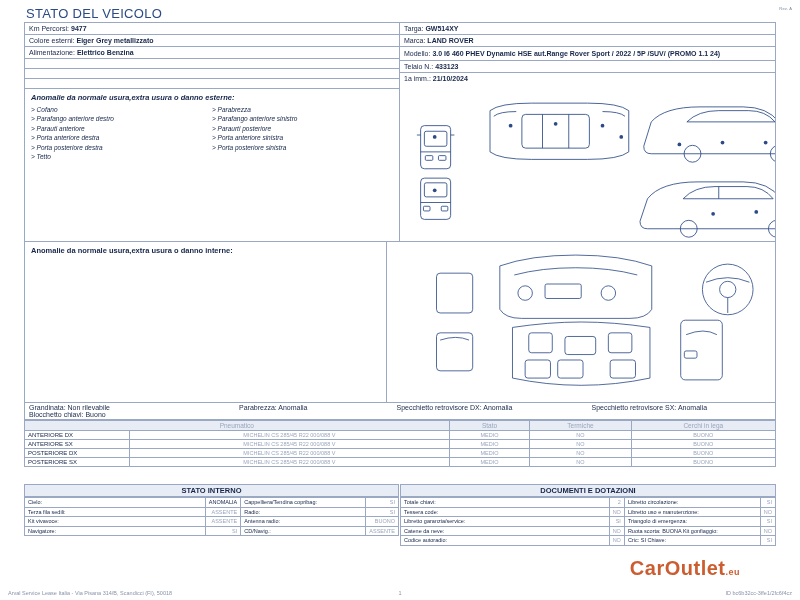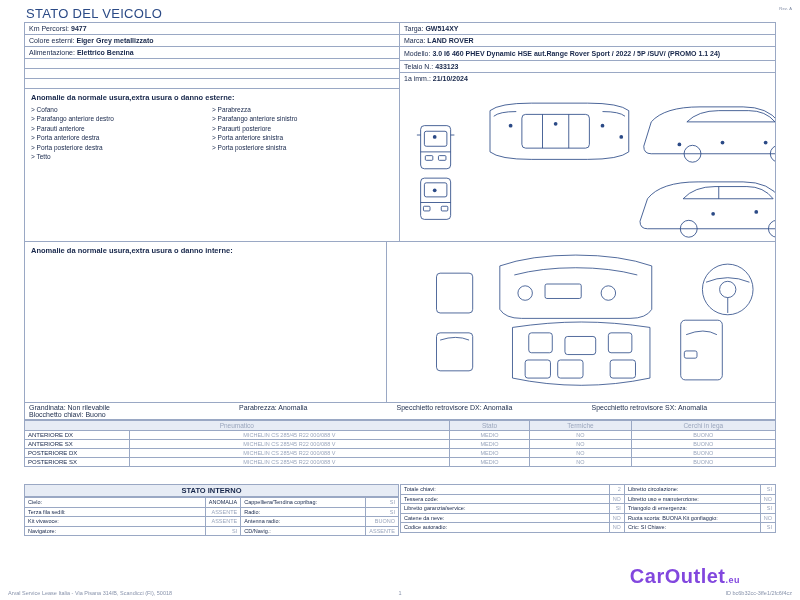--- a/index.html
+++ b/index.html
@@ -28,21 +28,21 @@
   .blank{height:9px;border-bottom:1px solid #9aa8c4;}
   .blank.last{border-bottom:1px solid #9aa8c4;}
 
   .panel{border:1px solid #9aa8c4;border-top:none;display:flex;}
   .panel .left{width:50%;box-sizing:border-box;border-right:1px solid #9aa8c4;padding:4px 6px;}
   .panel .right{width:50%;box-sizing:border-box;position:relative;}
   .panel-title{font-size:7.5px;font-weight:bold;margin-bottom:3px;color:#16264a;}
   .dmg-cols{display:flex;font-size:6.5px;line-height:1.45;color:#16264a;}
   .dmg-cols ul{list-style:none;margin:0;padding:0;width:50%;}
   .dmg-cols li:before{content:"> ";}
-  .ext-h{height:152px;}
+  .ext-h{height:152px;font-style:italic;}
   .int-h{height:160px;gap:26px;}
 
   .svgwrap{width:100%;height:100%;display:block;}
 
   .notes-row{display:flex;border:1px solid #9aa8c4;border-top:none;font-size:7px;}
   .notes-row .n1{width:28%;box-sizing:border-box;padding:1px 4px;}
   .notes-row .n2{width:21%;box-sizing:border-box;padding:1px 4px;}
   .notes-row .n3{width:26%;box-sizing:border-box;padding:1px 4px;}
   .notes-row .n4{width:25%;box-sizing:border-box;padding:1px 4px;}
 
@@ -67,21 +67,21 @@
   .lt{font-size:5.5px;}
   .lt td{border:1px solid #9aa8c4;padding:0 3px;height:8.5px;color:#16264a;white-space:nowrap;overflow:hidden;}
   .lt td.val{text-align:right;color:#9aa6bd;}
   .lt td.val.dark{color:#16264a;}
   .lt td.k{width:62%;}
 
   .footer{position:absolute;left:8px;right:8px;bottom:4px;font-size:5.5px;color:#8893ab;}
   .footer .c{position:absolute;left:50%;transform:translateX(-50%);}
   .footer .r{position:absolute;right:0;}
   .wm{
-    position:absolute;right:60px;bottom:12px;font-size:20px;color:#6d28d9;
+    position:absolute;right:60px;bottom:20px;font-size:20px;color:#c2410c;
     font-weight:bold;letter-spacing:.5px;opacity:.85;
   }
   .wm small{font-size:9px;}
 </style>
 </head>
 <body>
 
 <div class="page">
 
   <div class="rev">Rev. A</div>
@@ -354,20 +354,21 @@
           <td class="k">Navigatore:</td>
           <td class="val">SI</td>
           <td class="k">CD/Navig.:</td>
           <td class="val">ASSENTE</td>
         </tr>
       </tbody>
         </table>
     </div>
 
     <div class="bcol">
+      <div class="sect-h">DOCUMENTI E DOTAZIONI</div>
       <table class="lt">
         <tbody>
             <tr>
           <td class="k">Totale chiavi:</td>
           <td class="val">2</td>
           <td class="k">Libretto circolazione:</td>
           <td class="val">SI</td>
         </tr>
         <tr>
           <td class="k">Tessera code:</td>

